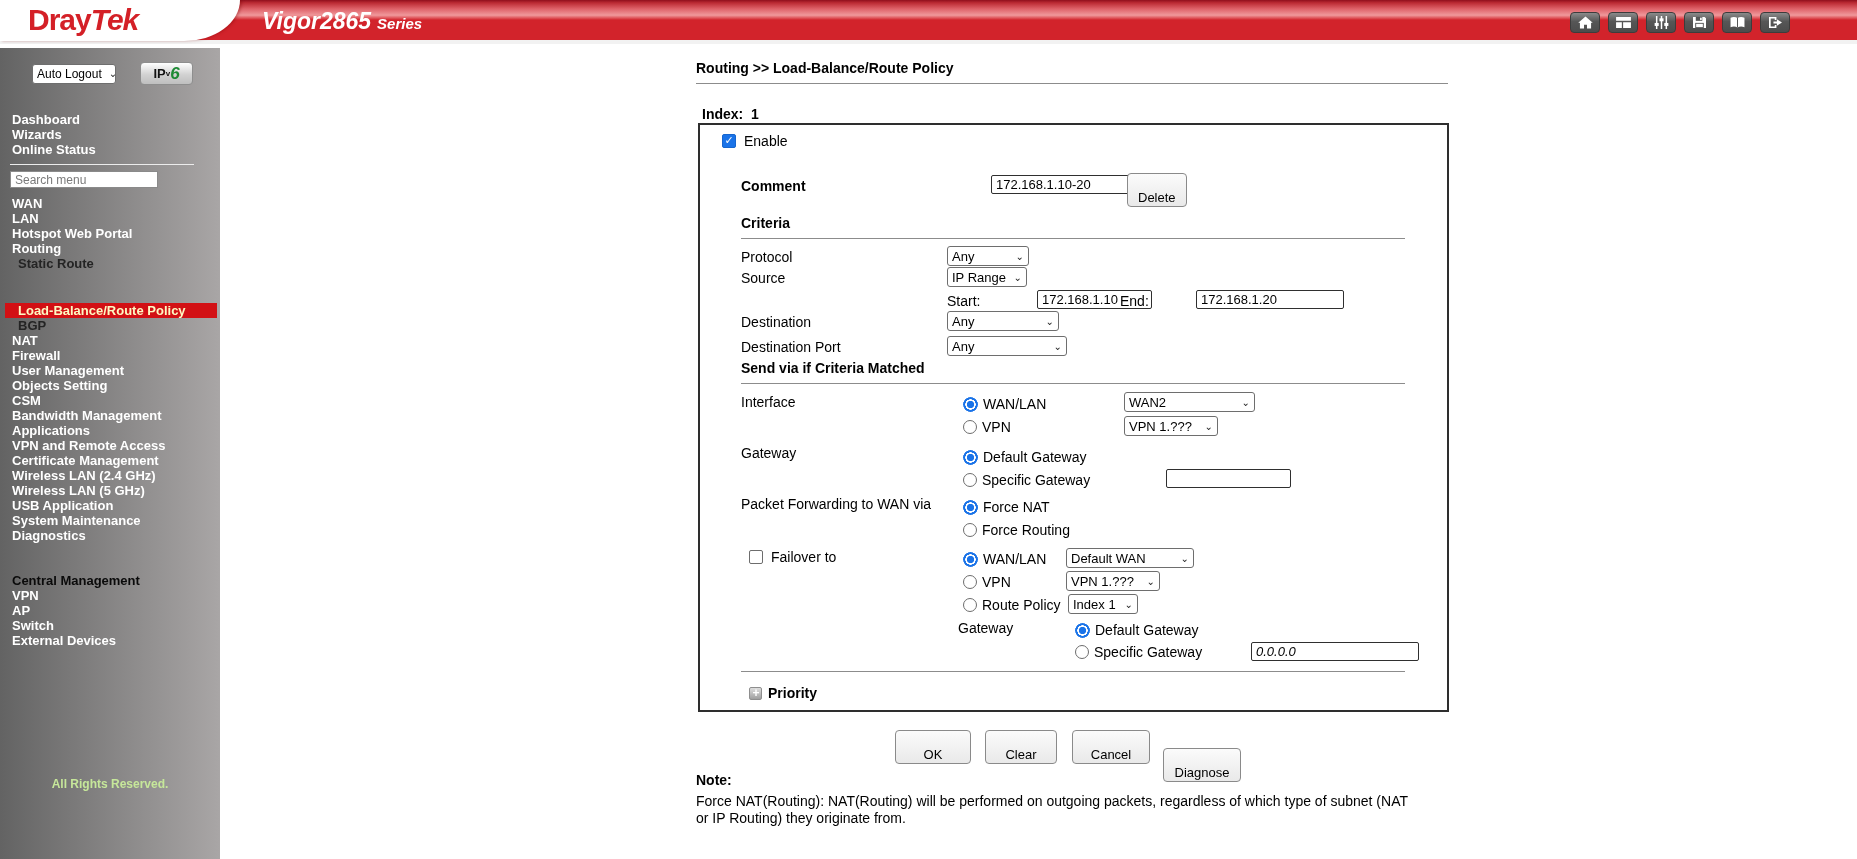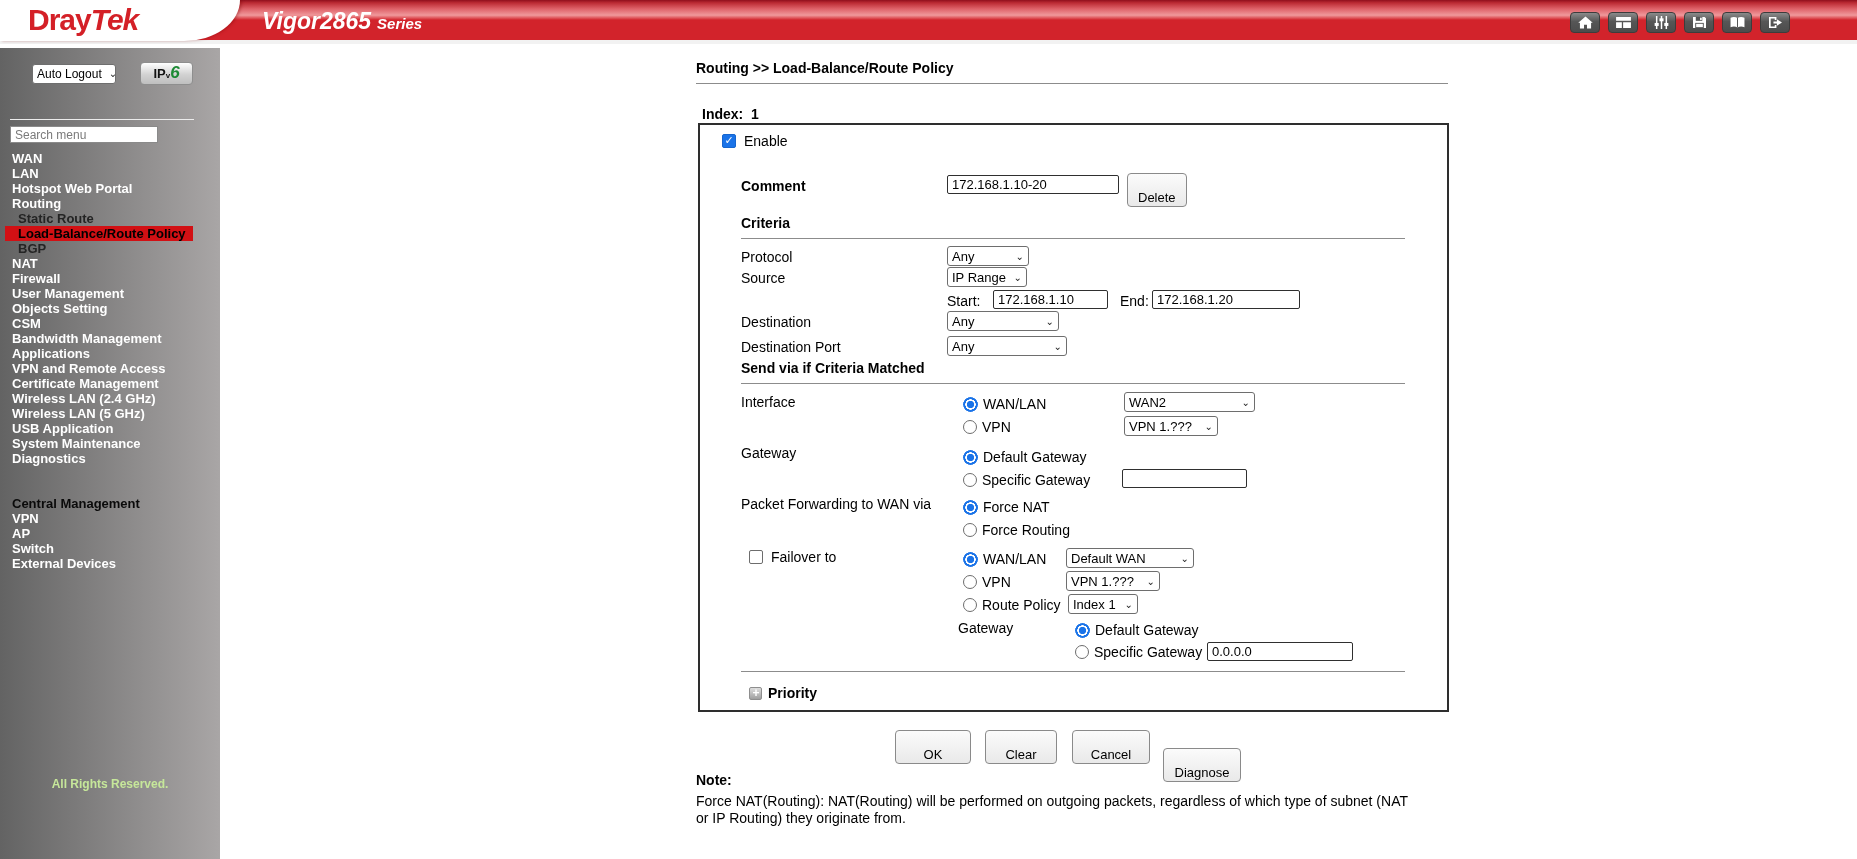--- a/index.html
+++ b/index.html
@@ -24,28 +24,28 @@
 
   
   .sidebar { position:absolute; left:0; top:48px; width:220px; height:811px;
     background:linear-gradient(90deg,#636363,#a9a6a6); }
   .side-controls { position:absolute; left:12px; top:14px; display:flex; gap:24px; align-items:center; }
   .sel { display:inline-flex; justify-content:space-between; align-items:center; background:#fff;
     border:1px solid #6e6e6e; border-radius:3px; font-size:13px; height:20px; padding:0 4px; white-space:nowrap; }
   .sel .car { font-size:10px; color:#222; margin-left:7px; font-family:"DejaVu Sans",sans-serif; }
   .sel.small { width:84px; height:20px; font-size:12px;margin-left:20px; }
   .ipv6 { width:53px; height:23px; background:linear-gradient(180deg,#ffffff,#d2d2d2 55%,#bfbfbf);
-    border:1px solid #8e8e8e; border-radius:4px; display:flex; align-items:flex-start; justify-content:center; cursor:pointer; }
+    border:1px solid #8e8e8e; border-radius:4px; display:flex; align-items:center; justify-content:center; cursor:pointer; }
   .ipv6 .ip { font-weight:bold; font-size:13px; color:#111; line-height:21px; }
   .ipv6 .v { font-weight:bold; font-size:8px; color:#111; line-height:26px; }
   .ipv6 .six { font-weight:bold; font-style:italic; font-size:17px; color:#1d8a34; line-height:19px; }
   .side-flow { position:absolute; left:0; top:64px; width:220px; }
   .s-link { color:#fff; font-weight:bold; font-size:13px; line-height:15px; padding-left:12px; cursor:pointer; white-space:nowrap; }
   .s-link.sub { padding-left:18px; color:#242424; }
-  .s-link.sub.active { color:#000000; background:#d21014; margin-left:5px; padding-left:13px; width:188px; }
+  .s-link.sub.active { color:#fef9c3; background:#d21014; margin-left:5px; padding-left:13px; width:212px;margin-top:32px; }
   .sep { height:1px; background:#ececec; width:184px; margin:7px 0 6px 10px; }
   .search { width:148px; height:17px; margin:0 0 8px 10px; border:1px solid #8a8a8a; font-size:12px;
     padding:0 4px; color:#333; font-family:inherit; display:block; }
   .search::placeholder { color:#7a7a7a; }
   .s-section { margin-top:30px; }
   .s-header { color:#0a0a0a; font-weight:bold; font-size:13px; line-height:15px; padding-left:12px; white-space:nowrap; }
   .side-footer { position:absolute; top:729px; left:0; width:220px; text-align:center;
     color:#c6e79a; font-weight:bold; font-size:12px; }
 
   
@@ -54,21 +54,21 @@
   .f14 { font-size:14px; }
   .bold { font-weight:bold; }
   .crumb { left:476px; top:12px; font-size:14px; font-weight:bold; }
   .crumb-line { left:476px; top:35px; width:752px; height:1px; background:#8c8c8c; }
   .index { left:482px; top:58px; font-size:14px; font-weight:bold; }
   .panel { left:478px; top:75px; width:751px; height:589px; border:2px solid #2e2e2e; position:absolute; background:#fff; }
   .hline { position:absolute; left:41px; width:664px; height:1px; background:#8c8c8c; }
   .rrow { position:absolute; display:flex; align-items:center; gap:5px; font-size:14px; white-space:nowrap; }
   .lblrow { position:absolute; font-size:14px; white-space:nowrap; }
   .ti { position:absolute; border:1px solid #2f2f2f; border-radius:2px; height:19px; font-size:13px;
-    padding:0 4px; font-family:inherit; background:#fff; }
+    padding:0 4px; font-family:inherit; background:#fff;margin-left:44px; }
   .btn { position:absolute; border:1px solid #8a8a8a; border-radius:4px;
     background:linear-gradient(180deg,#fbfbfb,#e9e9e9); font-size:13px; height:24px;
     padding:16px 10px; font-family:inherit; color:#000; cursor:pointer; }
   .radio { display:inline-block; width:14px; height:14px; border-radius:50%; border:1px solid #6d6d6d; background:#fff; flex:none; }
   .radio.on { border:none; width:15px; height:15px;
     background:radial-gradient(circle,#1a73e8 0 3.4px,#fff 3.9px 5px,#1a73e8 5.4px 7.5px,#fff 7.6px); }
   .cb { display:inline-block; width:14px; height:14px; border:1px solid #6d6d6d; border-radius:2px; background:#fff; flex:none; }
   .cb.on { background:#1a73e8; border-color:#1666cf; position:relative; }
   .cb.on::after { content:"✓"; position:absolute; left:1.5px; top:-1px; color:#fff; font-size:11px; font-weight:bold; }
   .plus { display:inline-block; width:13px; height:13px; border:1px solid #8e8e8e; border-radius:2px;
@@ -136,20 +136,25 @@
           <span>Auto Logout</span>
           <span class="car">⌄</span>
         </span>
       <span class="ipv6">
           <span class="ip">IP</span>
           <span class="v">v</span>
           <span class="six">6</span>
         </span>
     </div>
     <div class="side-flow">
+      <div id="top-links">
+          <div class="s-link">Dashboard</div>
+          <div class="s-link">Wizards</div>
+          <div class="s-link">Online Status</div>
+        </div>
       <div class="sep"></div>
       <input class="search" placeholder="Search menu" style="">
       <div id="side-menu">
           <div class="s-link">WAN</div>
           <div class="s-link">LAN</div>
           <div class="s-link">Hotspot Web Portal</div>
           <div class="s-link">Routing</div>
           <div class="s-link sub">Static Route</div>
           <div class="s-link sub active">Load-Balance/Route Policy</div>
           <div class="s-link sub">BGP</div>
@@ -301,21 +306,21 @@
         </span>
       <div class="lblrow" style="top:495px;left:258px">Gateway</div>
       <div class="rrow" style="top:497px;left:375px">
         <span class="radio on"></span>
         <span>Default Gateway</span>
       </div>
       <div class="rrow" style="top:519px;left:375px">
         <span class="radio"></span>
         <span>Specific Gateway</span>
       </div>
-      <input class="ti" style="top: 517px; left: 507px; width: 146px;" value="0.0.0.0">
+      <input class="ti" style="top: 517px; left: 507px; width: 168px; font-style: italic;" value="0.0.0.0">
 
       <div class="hline" style="top:546px"></div>
       <div class="rrow" style="top:560px;left:49px;gap:6px">
         <span class="plus"></span>
         <span class="bold">Priority</span>
       </div>
     </div>
 
     <button class="btn" style="left:675px;top:682px;min-width:76px">OK</button>
     <button class="btn" style="left:765px;top:682px;min-width:72px">Clear</button>

